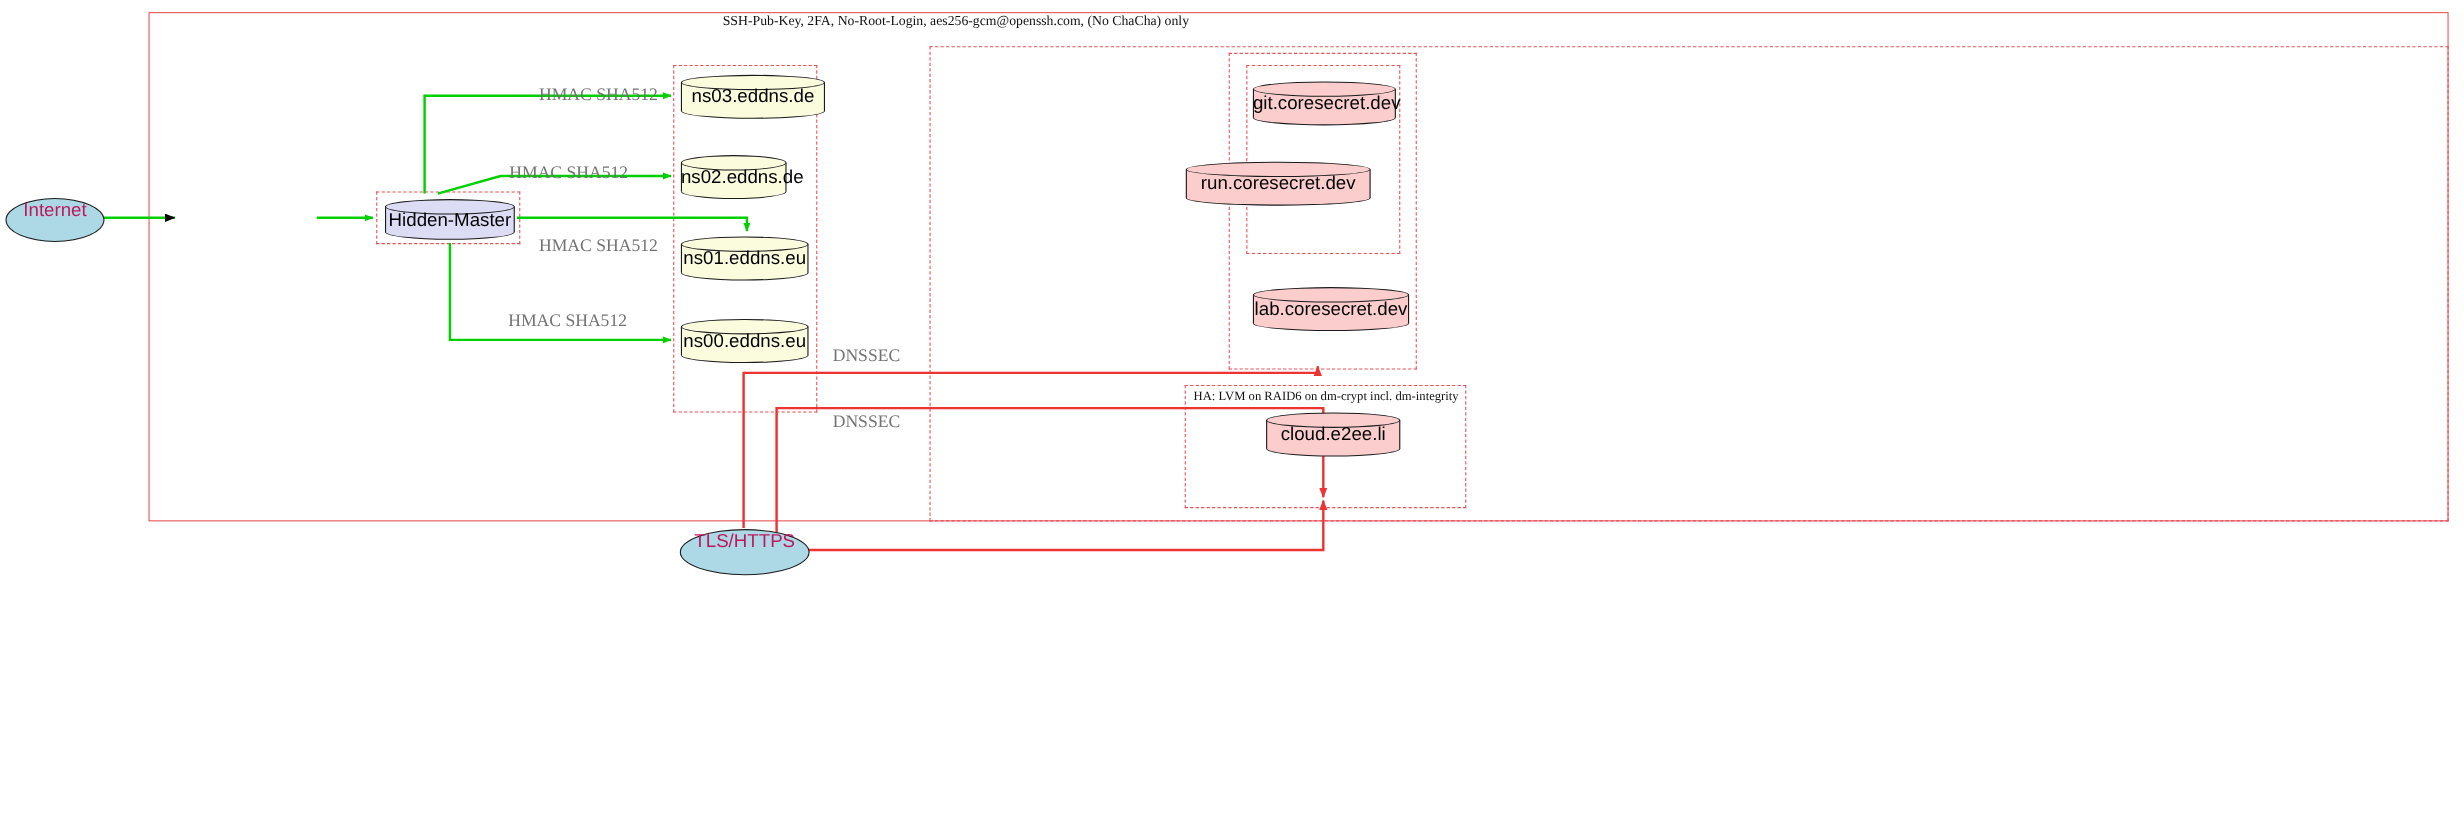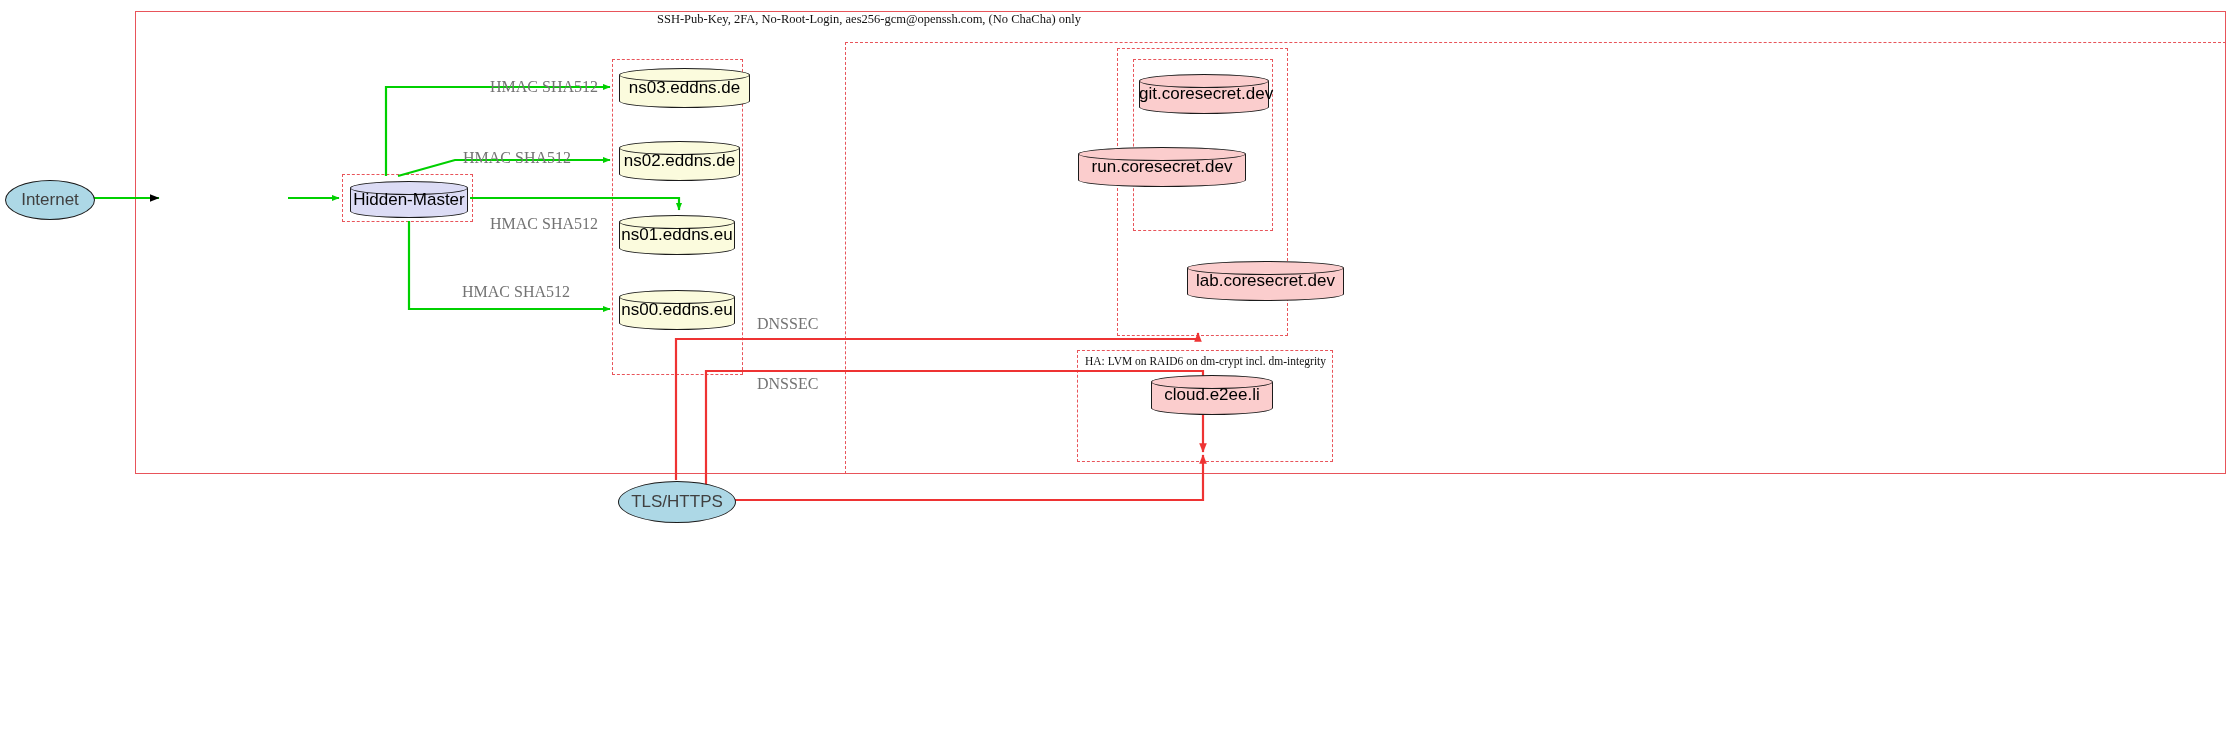--- a/index.html
+++ b/index.html
@@ -33,22 +33,22 @@
 
   .cyl.dns .body,.cyl.dns .top,.cyl.dns .bot{background:#fbfbdd;}
   .cyl.srv .body,.cyl.srv .top,.cyl.srv .bot{background:#fbcdcd;}
   .cyl.master .body,.cyl.master .top,.cyl.master .bot{background:#dcdcf5;}
   .cyl .bot{z-index:1;}
   .cyl .body{z-index:2;}
   .cyl .top{z-index:4;}
   .cyl .lbl{z-index:5;}
 
   .ellipse{position:absolute;border:1.8px solid #1b1b1b;border-radius:50%;
-           background:#add8e6;display:flex;align-items:center;justify-content:center;
-           font-size:17px;color:#404040;}
+           background:#add8e6;display:flex;align-items:flex-start;justify-content:center;
+           font-size:17px;color:#be185d;}
 
   .diamond{position:absolute;display:flex;align-items:center;justify-content:center;}
   .diamond svg{position:absolute;left:0;top:0;}
   .diamond span{position:relative;z-index:2;font-size:17px;color:#000;}
 
   
   .elabel{position:absolute;white-space:nowrap;font-size:16px;color:#737373;
           font-family:"Liberation Serif",serif;}
 </style>
 </head>
@@ -125,21 +125,21 @@
     <div class="lbl">Hidden-Master</div>
   </div>
 
   <div class="cyl dns" style="left:619px;top:68px;width:116px;height:40px;padding-left:15px;">
     <div class="bot"></div>
     <div class="body"></div>
     <div class="top"></div>
     <div class="lbl">ns03.eddns.de</div>
   </div>
 
-  <div class="cyl dns" style="left:619px;top:141px;width:121px;height:40px;">
+  <div class="cyl dns" style="left:619px;top:141px;width:96px;height:40px;">
     <div class="bot"></div>
     <div class="body"></div>
     <div class="top"></div>
     <div class="lbl">ns02.eddns.de</div>
   </div>
 
   <div class="cyl dns" style="left:619px;top:215px;width:116px;height:40px;">
     <div class="bot"></div>
     <div class="body"></div>
     <div class="top"></div>
@@ -160,21 +160,21 @@
     <div class="lbl">git.coresecret.dev</div>
   </div>
 
   <div class="cyl srv" style="left:1078px;top:147px;width:144px;height:40px;padding-left:24px;">
     <div class="bot"></div>
     <div class="body"></div>
     <div class="top"></div>
     <div class="lbl">run.coresecret.dev</div>
   </div>
 
-  <div class="cyl srv" style="left:1187px;top:261px;width:157px;height:40px;">
+  <div class="cyl srv" style="left:1139px;top:261px;width:142px;height:40px;">
     <div class="bot"></div>
     <div class="body"></div>
     <div class="top"></div>
     <div class="lbl">lab.coresecret.dev</div>
   </div>
 
   <div class="cyl srv" style="left:1151px;top:375px;width:104px;height:40px;padding-left:18px;">
     <div class="bot"></div>
     <div class="body"></div>
     <div class="top"></div>

